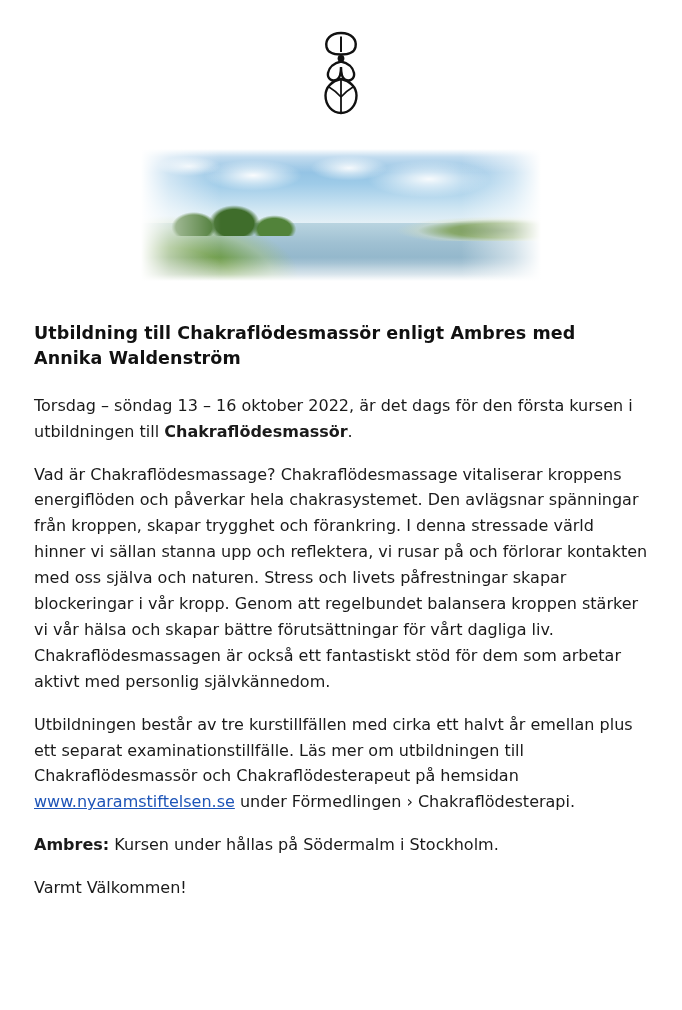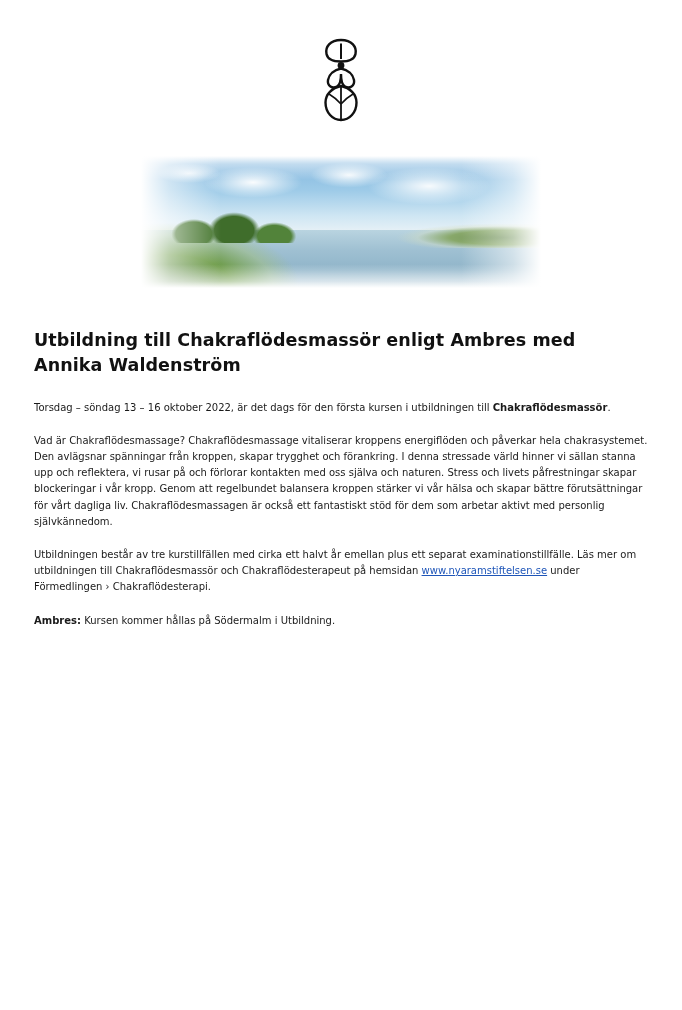--- a/index.html
+++ b/index.html
@@ -12,21 +12,21 @@
     height: 1010px;
     font-family: "DejaVu Sans", sans-serif;
     color: #1a1a1a;
     overflow: hidden;
   }
   .page {
     width: 682px;
     height: 1010px;
     position: relative;
     box-sizing: border-box;
-    padding: 16px 32px;
+    padding: 9px 32px;
   }
 
   
   .logo-wrap {
     display: flex;
     justify-content: center;
     align-items: flex-start;
     padding-top: 18px;
     height: 108px;
     box-sizing: border-box;
@@ -107,21 +107,21 @@
   }
   h1.title {
     font-size: 17.5px;
     line-height: 1.42;
     font-weight: bold;
     margin: 0 0 22px 0;
     letter-spacing: 0.1px;
     color: #111;
   }
   p.para {
-    font-size: 10px;
+    font-size: 16px;
     line-height: 1.62;
     margin: 0 0 17px 0;
     color: #1a1a1a;
   }
   .b { font-weight: bold; }
   a.link {
     color: #1e55b8;
     text-decoration: underline;
     text-align: center;
   }
@@ -161,18 +161,19 @@
   <div class="content">
 
     <h1 class="title">Utbildning till Chakraflödesmassör enligt Ambres med Annika Waldenström</h1>
 
     <p class="para"><span>Torsdag – söndag 13 – 16 oktober 2022, är det dags för den första kursen i utbildningen till </span><span class="b">Chakraflödesmassör</span><span>.</span></p>
 
     <p class="para">Vad är Chakraflödesmassage? Chakraflödesmassage vitaliserar kroppens energiflöden och påverkar hela chakrasystemet. Den avlägsnar spänningar från kroppen, skapar trygghet och förankring. I denna stressade värld hinner vi sällan stanna upp och reflektera, vi rusar på och förlorar kontakten med oss själva och naturen. Stress och livets påfrestningar skapar blockeringar i vår kropp. Genom att regelbundet balansera kroppen stärker vi vår hälsa och skapar bättre förutsättningar för vårt dagliga liv. Chakraflödesmassagen är också ett fantastiskt stöd för dem som arbetar aktivt med personlig självkännedom.</p>
 
     <p class="para"><span>Utbildningen består av tre kurstillfällen med cirka ett halvt år emellan plus ett separat examinationstillfälle. Läs mer om utbildningen till Chakraflödesmassör och Chakraflödesterapeut på hemsidan </span><a class="link" href="#">www.nyaramstiftelsen.se</a><span> under Förmedlingen › Chakraflödesterapi.</span></p>
 
-    <p class="para tight"><span class="b">Ambres:</span><span> Kursen kommer hållas på Södermalm i Utbildning.</span></p>
+    <p class="para tight"><span class="b">Ambres:</span><span> Kursen under hållas på Södermalm i Stockholm.</span></p>
 
 
+    <p class="para tight sign">Varmt Välkommen!</p>
 
   </div>
 </div>
 
 </body></html>

